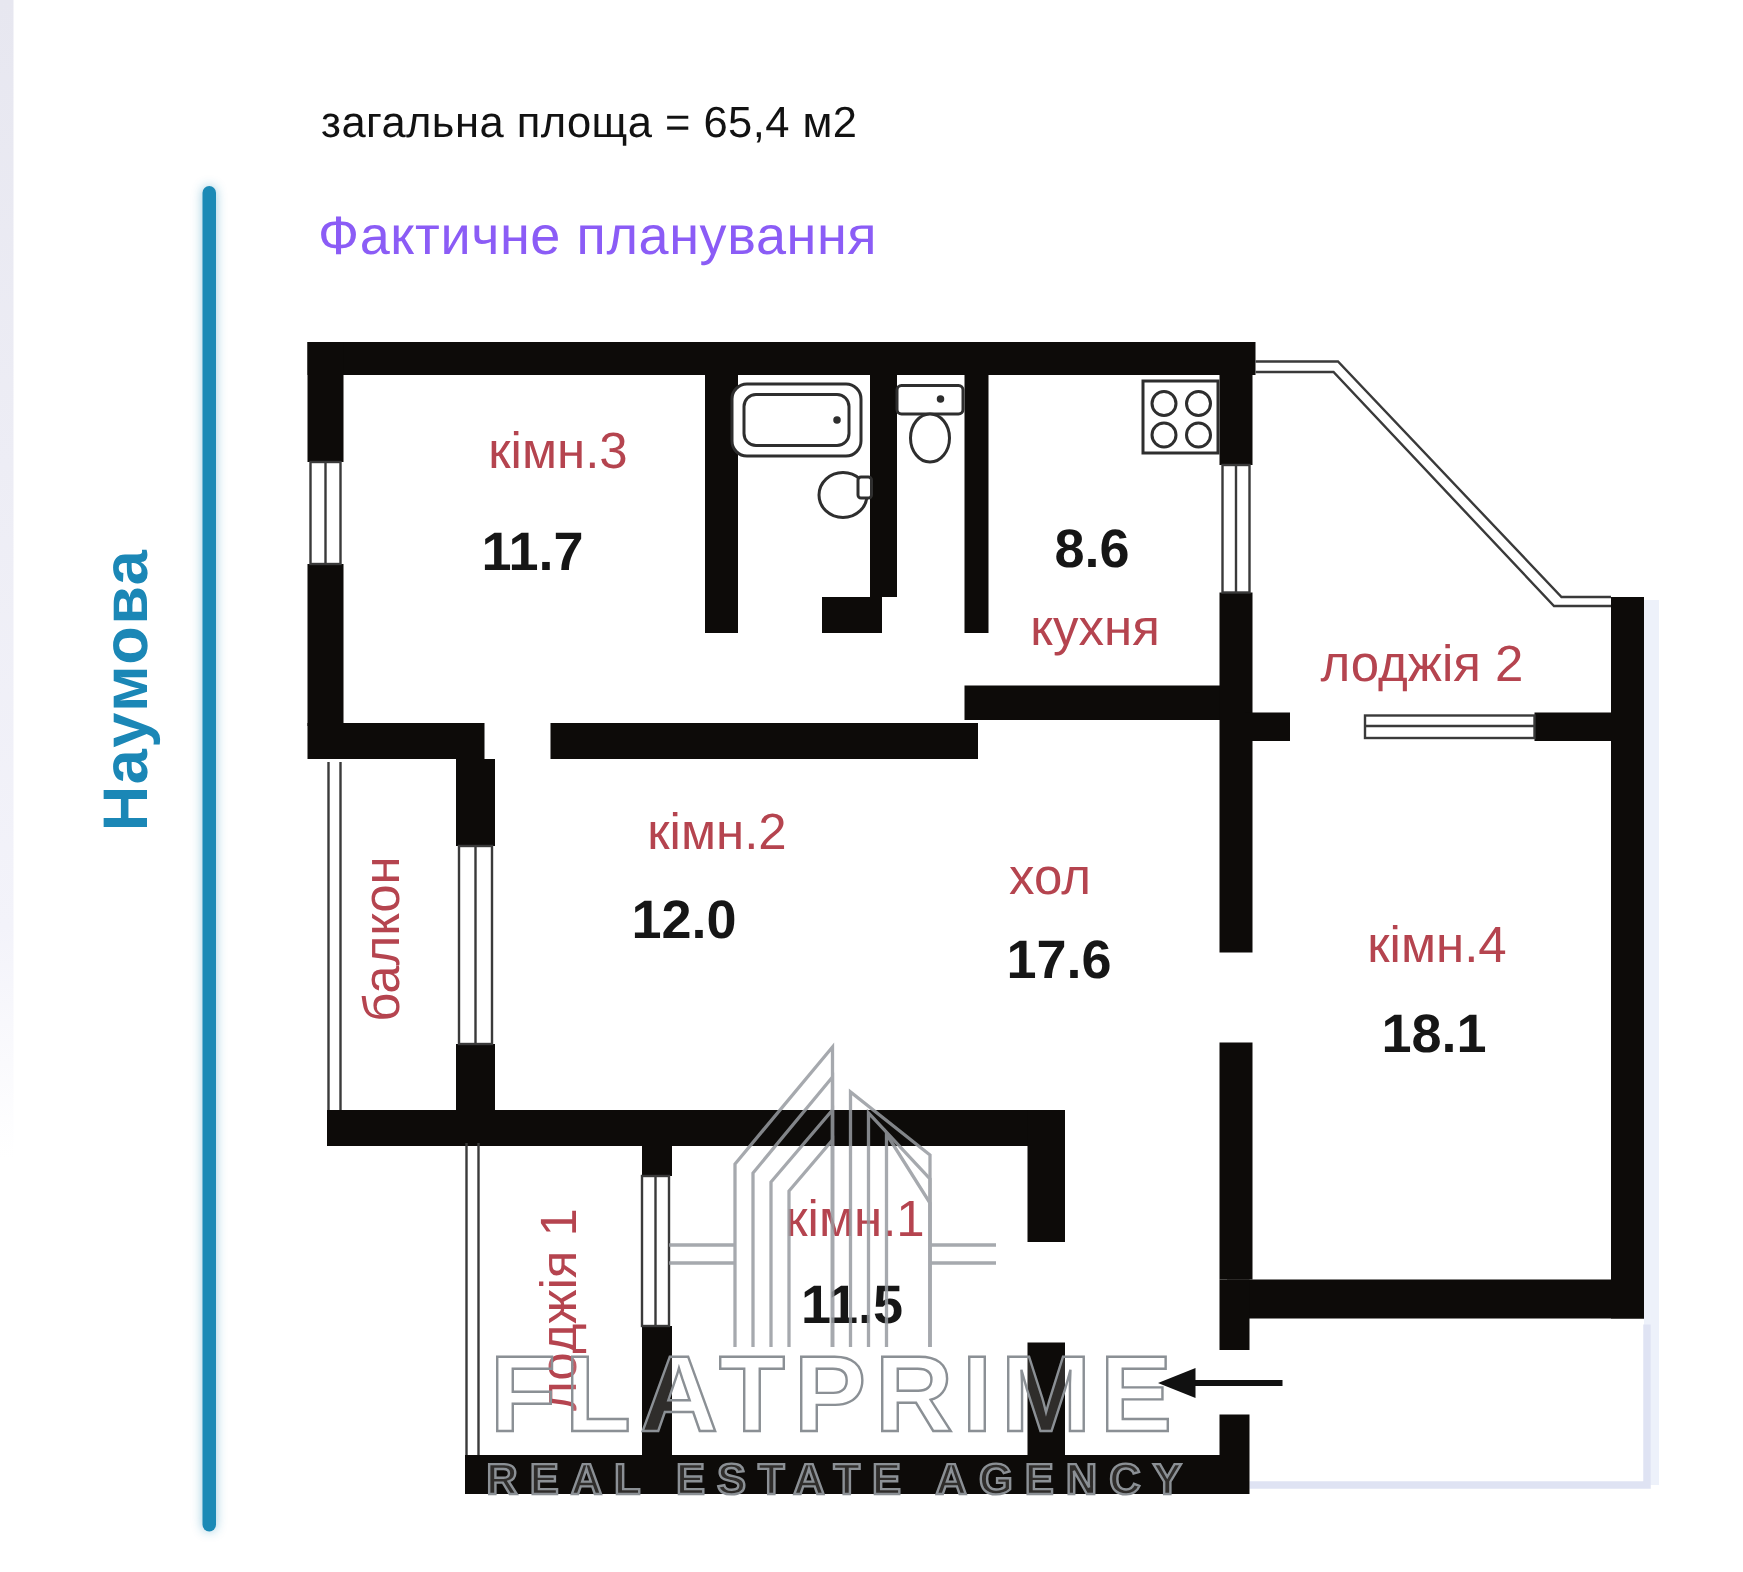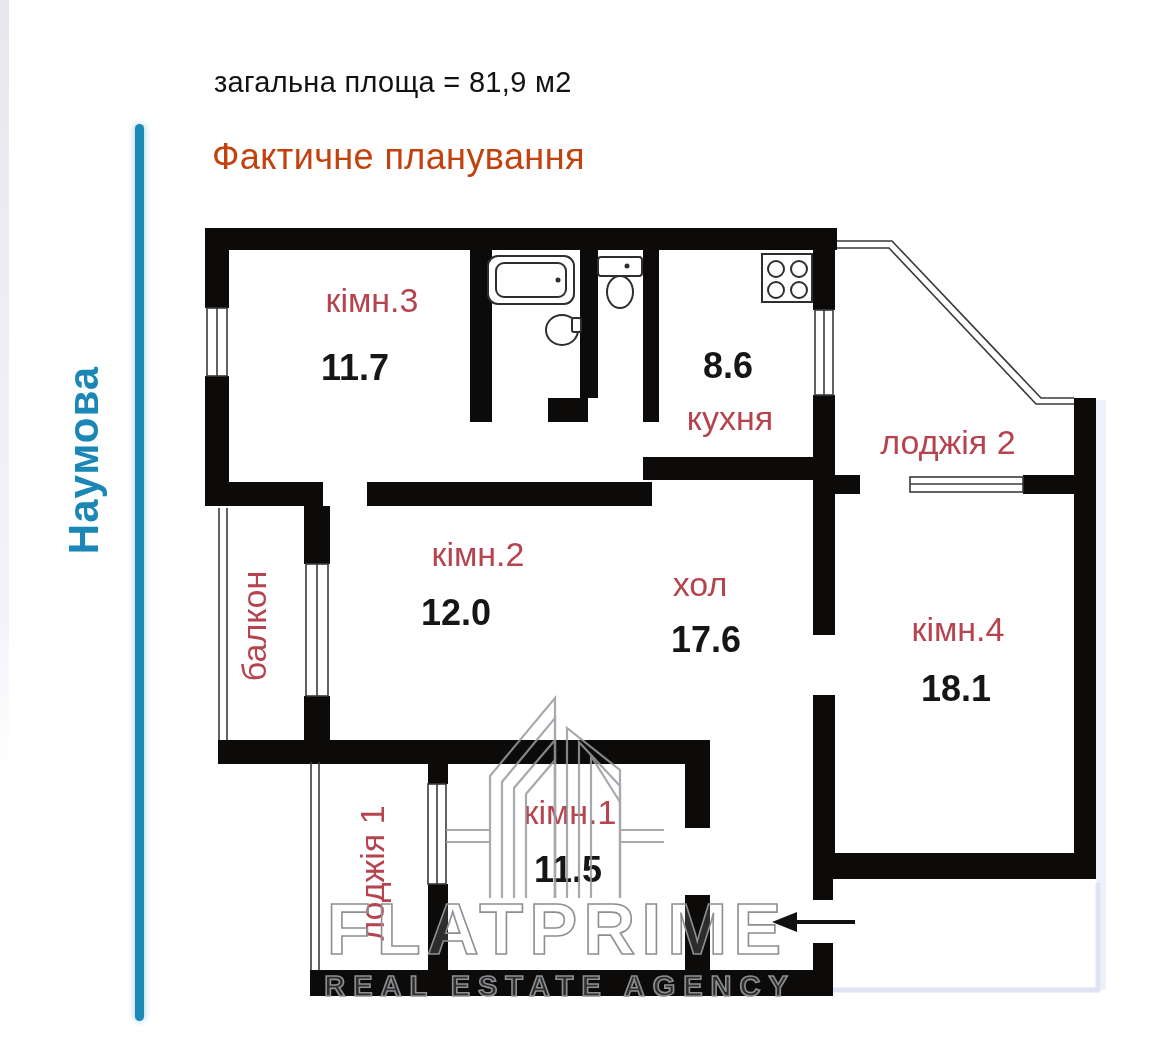--- a/index.html
+++ b/index.html
@@ -12,21 +12,21 @@
     position:absolute;left:0;top:0;width:9px;height:772px;
     background:linear-gradient(180deg,#e7e7f0 0%,#ededf5 40%,#f3f3fa 80%,#ffffff 100%);
   }
   .hdr-area{
     position:absolute;left:214px;top:66px;
     font-size:29px;color:#121212;font-weight:500;letter-spacing:.3px;
     white-space:nowrap;
   }
   .hdr-title{
     position:absolute;left:212px;top:136px;
-    font-size:36px;color:#c2410c;font-weight:500;letter-spacing:.4px;
+    font-size:36px;color:#8b5cf6;font-weight:500;letter-spacing:.4px;
     white-space:nowrap;
   }
   .street-line{
     position:absolute;left:135px;top:124px;width:9px;height:897px;
     background:#1b8ab6;border-radius:5px;
     box-shadow:0 0 7px rgba(27,138,182,.45);
   }
   .street-name{
     position:absolute;left:84px;top:460px;
     transform:translate(-50%,-50%) rotate(-90deg);
@@ -45,21 +45,21 @@
     fill:rgba(255,255,255,0.14);stroke:#8b9095;stroke-width:1.6;
     font-weight:700;text-anchor:middle;
   }
   .edge-faint{stroke:#dfe3f3;stroke-width:5;fill:none;}
 </style>
 </head>
 <body>
 
 <div class="left-edge"></div>
 
-<div class="hdr-area">загальна площа = 81,9 м2</div>
+<div class="hdr-area">загальна площа = 65,4 м2</div>
 <div class="hdr-title">Фактичне планування</div>
 
 <div class="street-line"></div>
 <div class="street-name">Наумова</div>
 
 <svg class="plan" width="910" height="780" viewBox="0 0 910 780">
 
   <g>
     <rect x="896" y="172" width="10" height="590" fill="#edf1fa"></rect>
     <path class="edge-faint" d="M633,762 H898 V655"></path>

